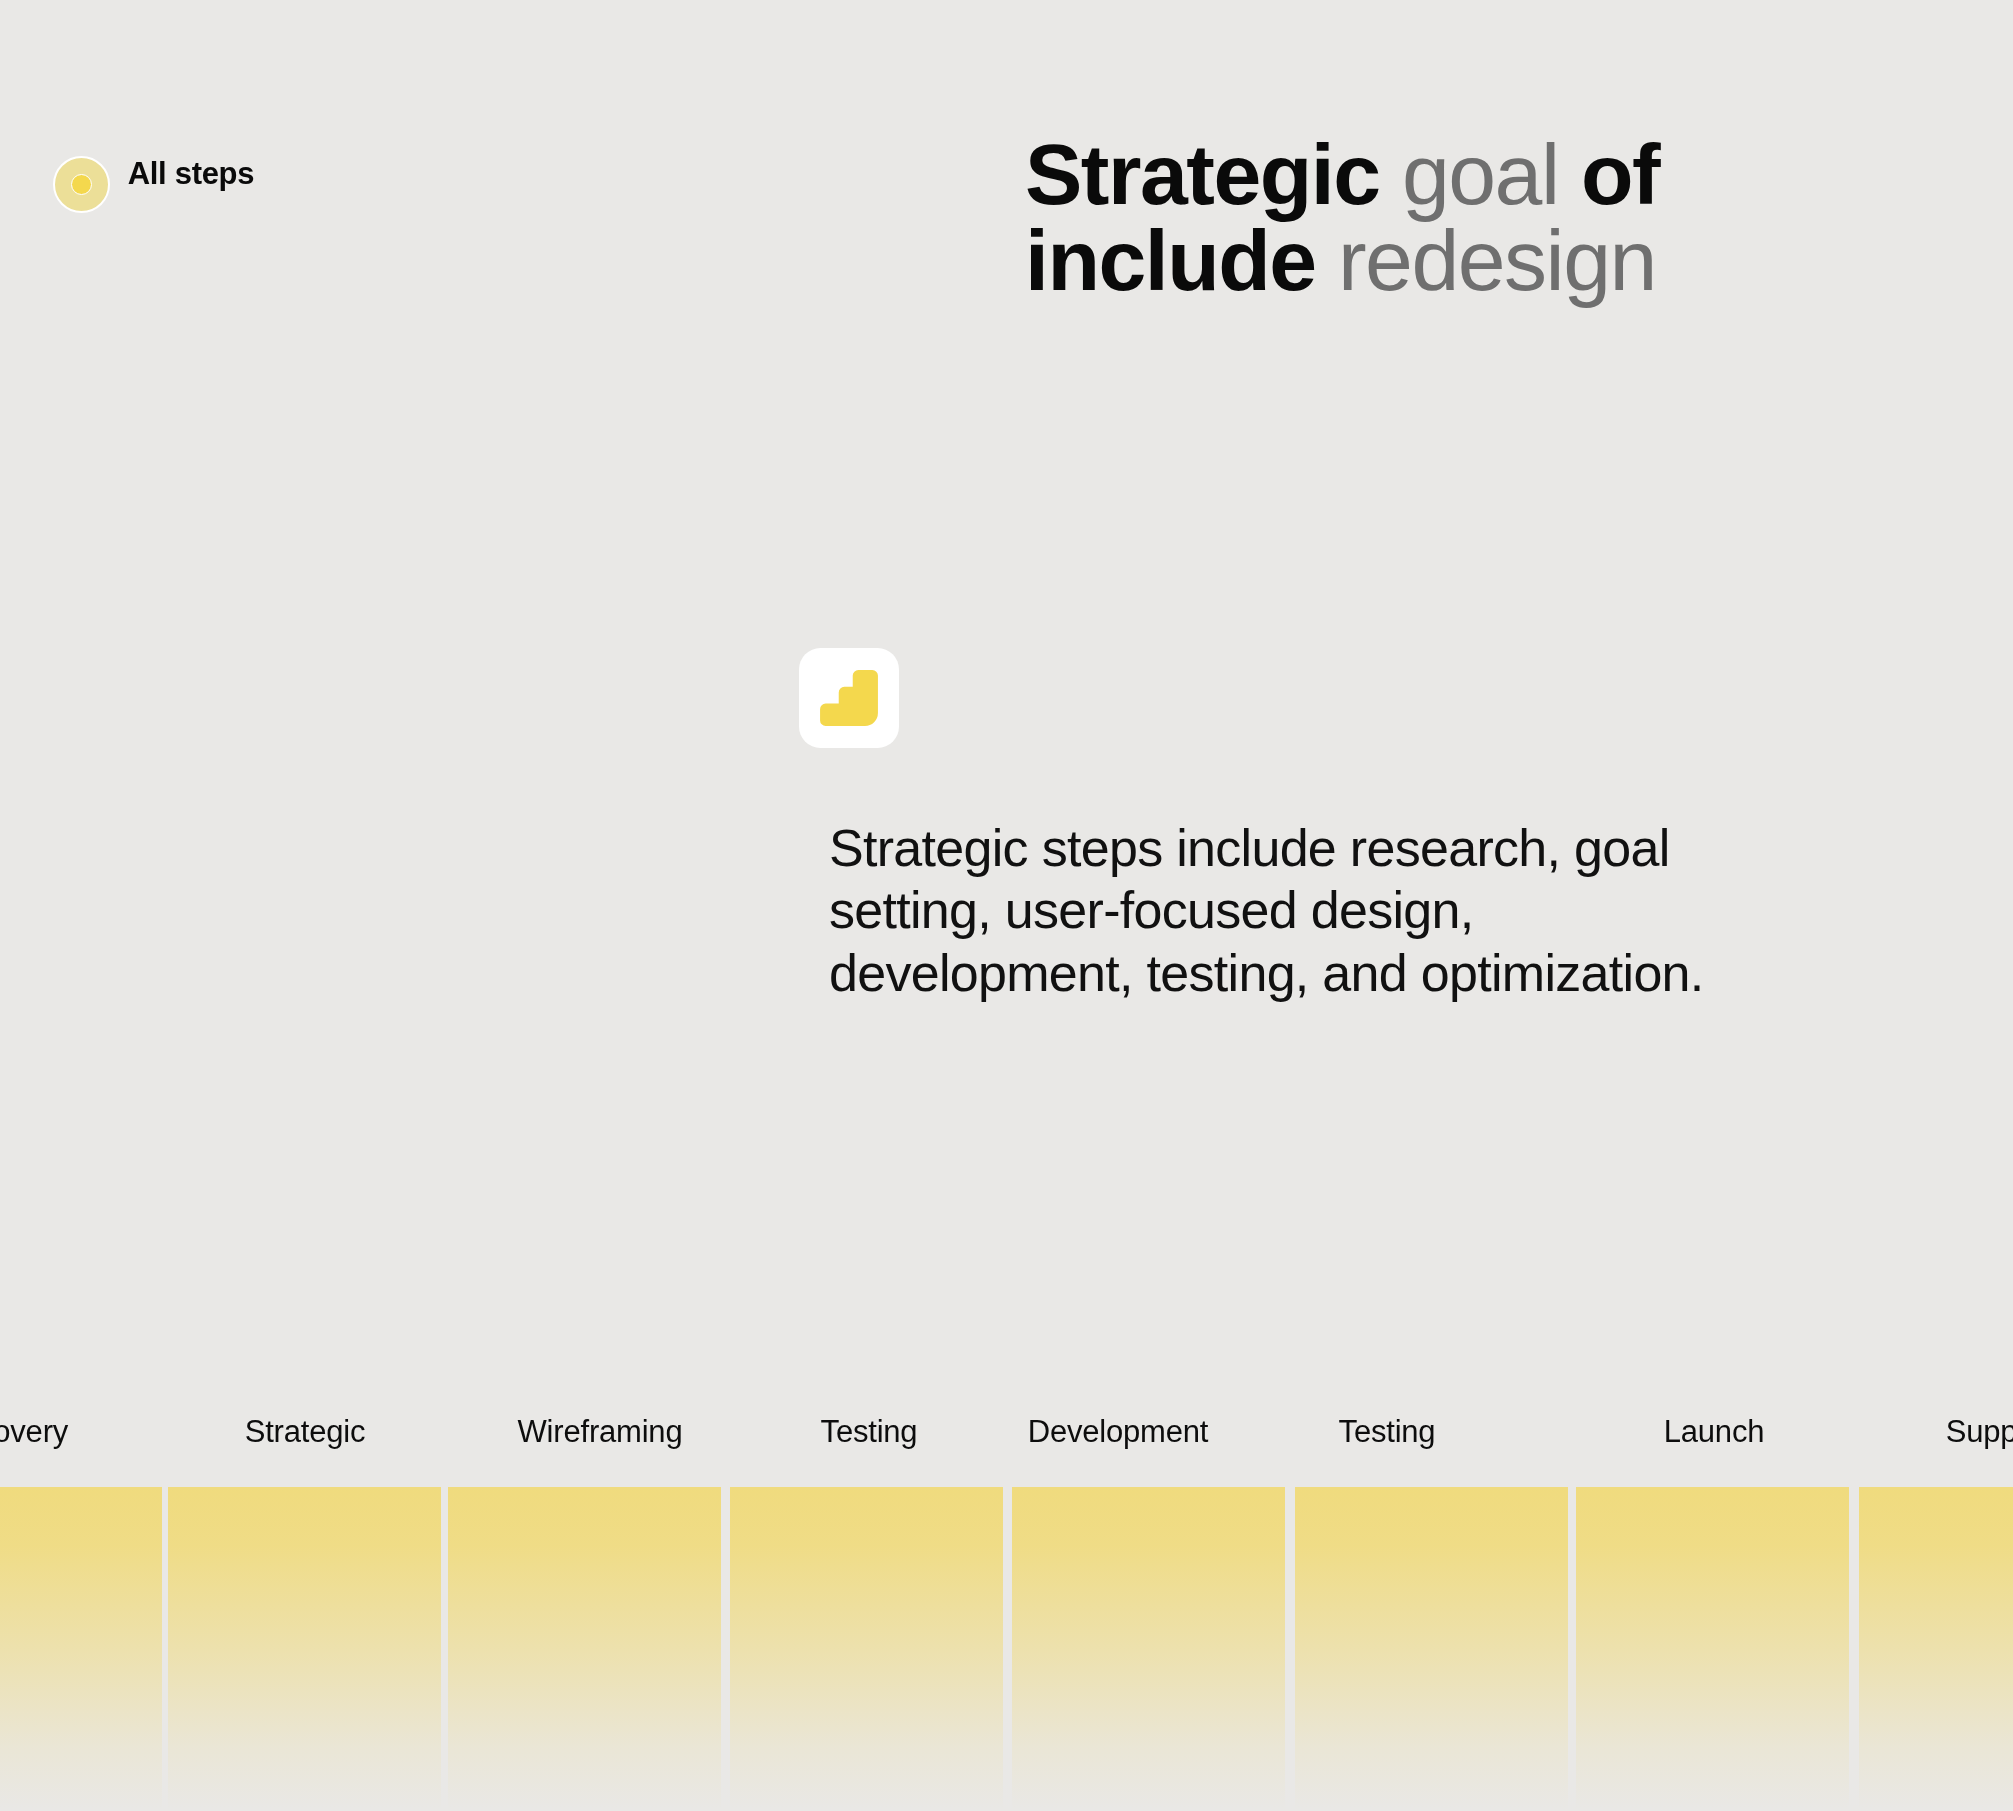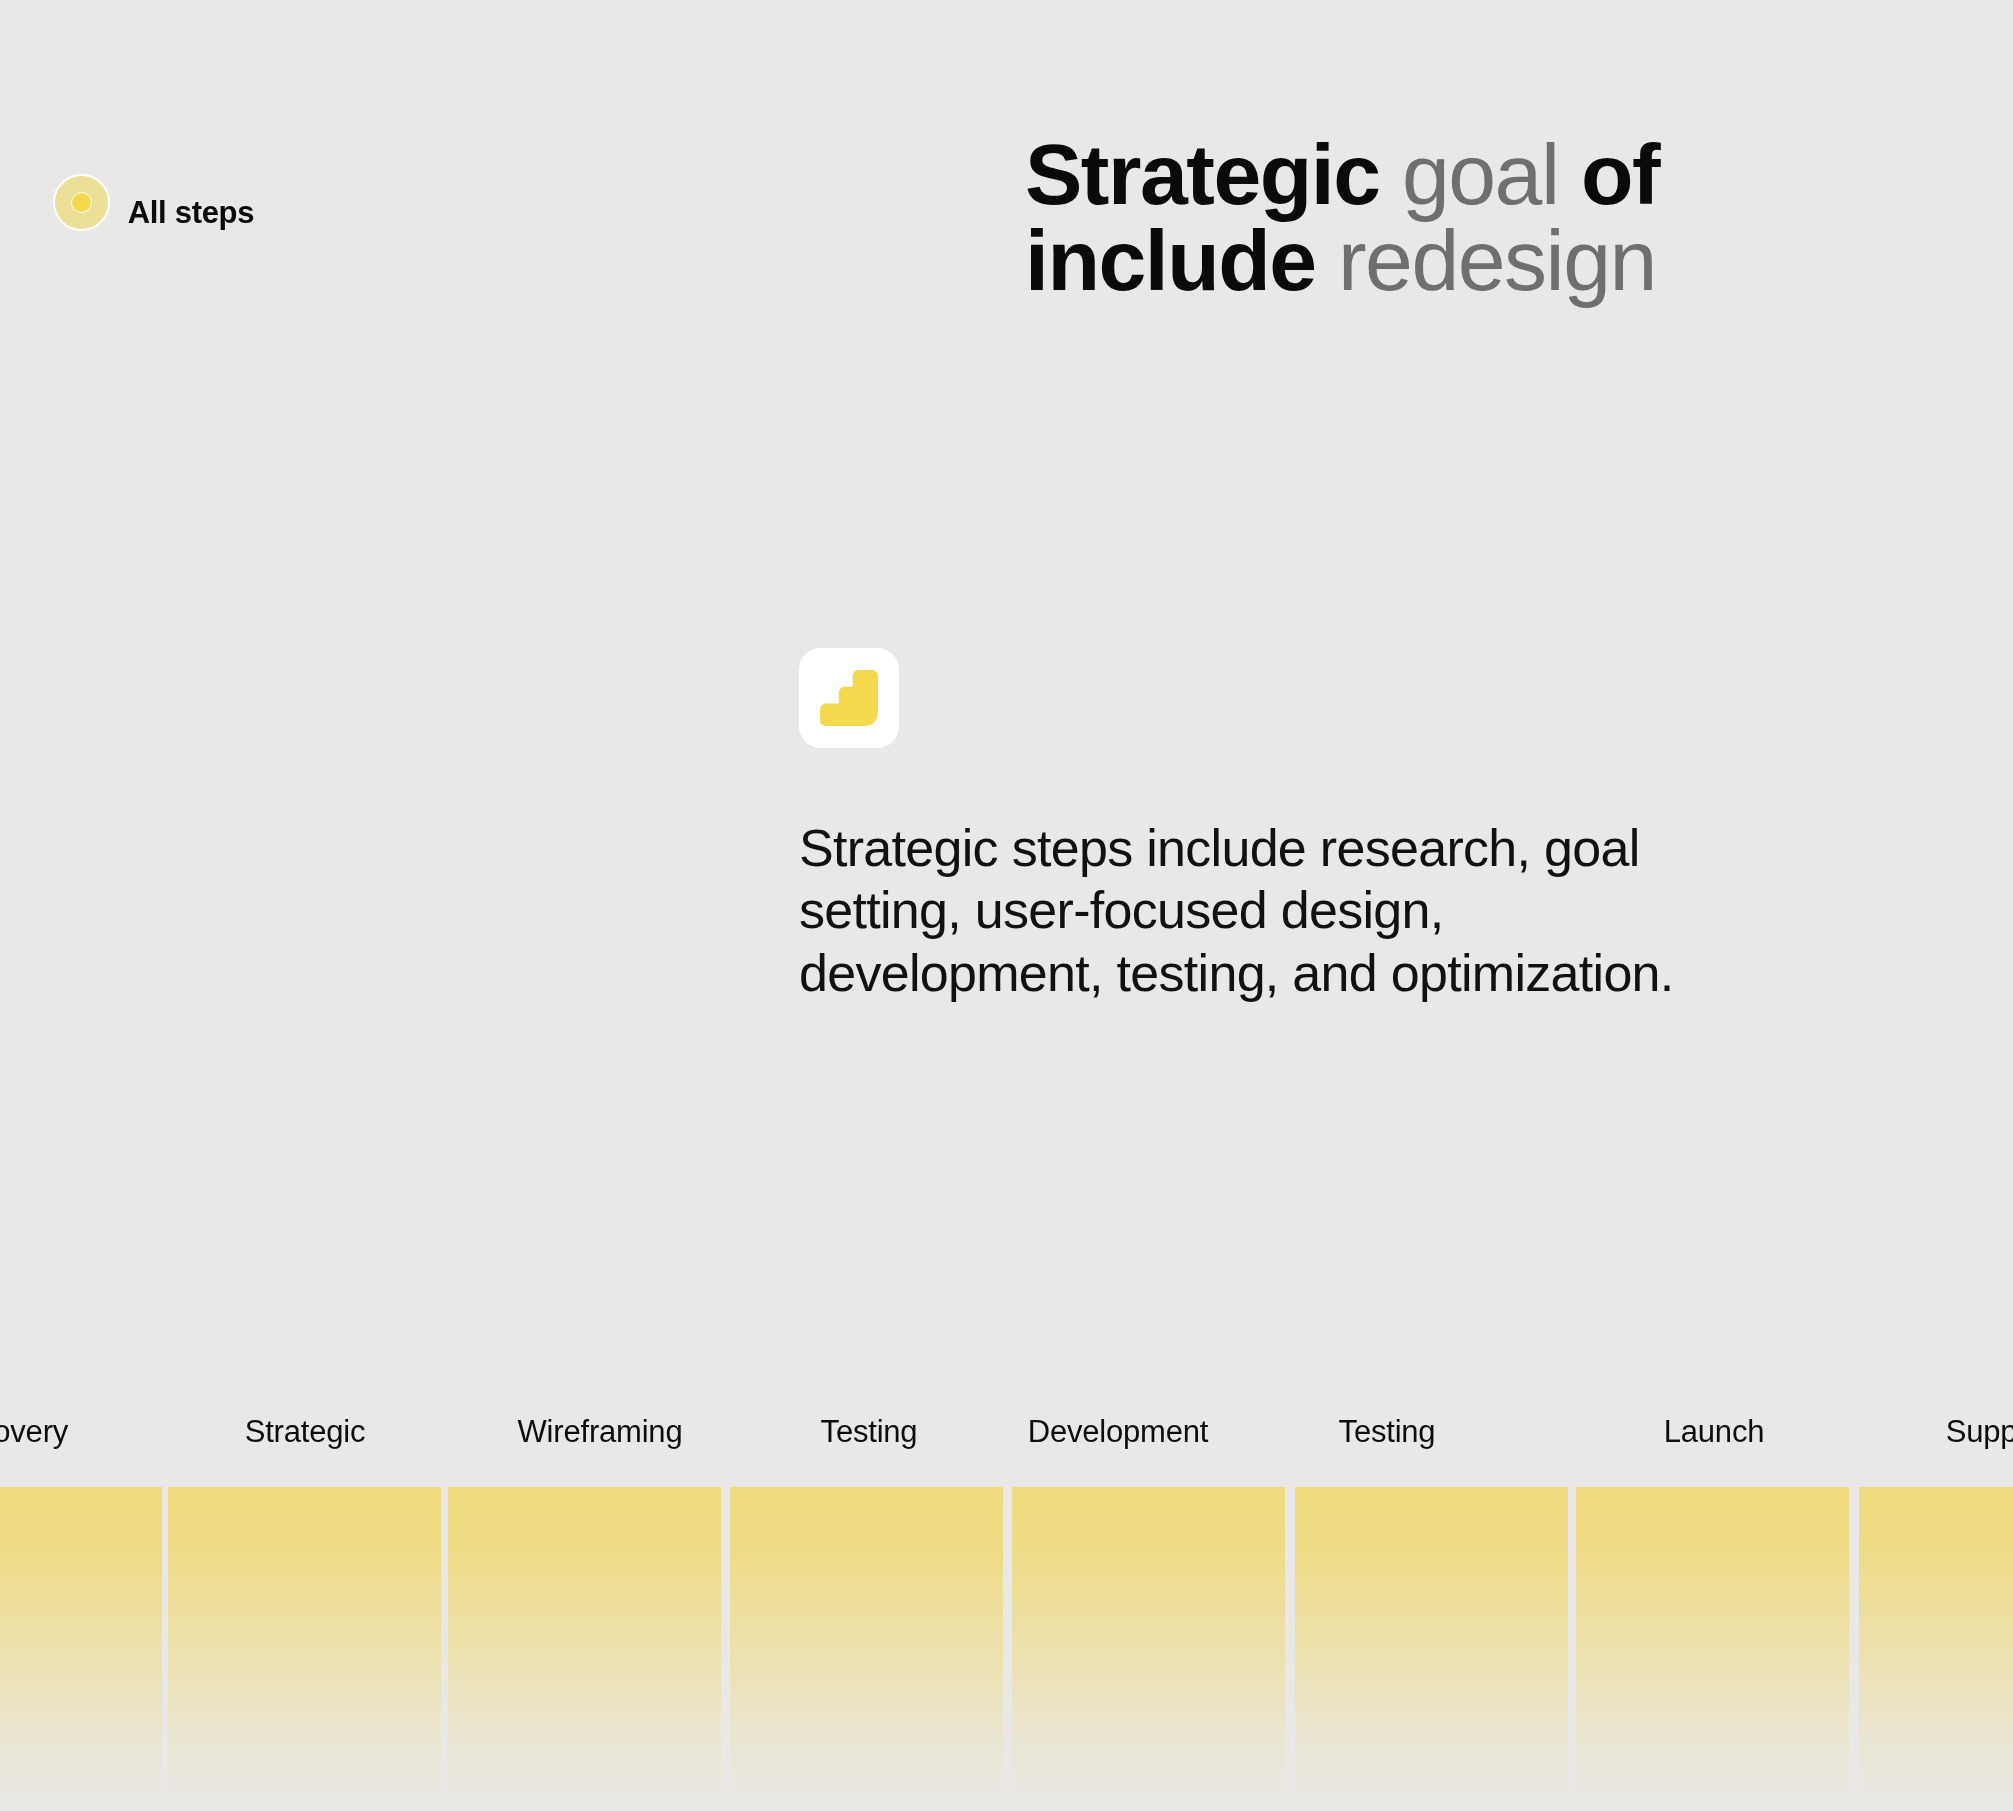--- a/index.html
+++ b/index.html
@@ -14,23 +14,23 @@
     background: #e9e8e6;
     font-family: "Liberation Sans", sans-serif;
     position: relative;
     -webkit-font-smoothing: antialiased;
   }
 
   
   .all-steps {
     position: absolute;
     left: 53px;
-    top: 174px;
+    top: 156px;
     display: flex;
-    align-items: flex-end;
+    align-items: flex-start;
     gap: 17.7px;
   }
   .all-steps-dot-outer {
     width: 57px;
     height: 57px;
     border-radius: 50%;
     background: #ecdf98;
     border: 2.8px solid #ffffff;
     display: flex;
     align-items: center;
@@ -92,20 +92,21 @@
     display: block;
   }
   .feature-text {
     margin-top: 69px;
     font-size: 52px;
     line-height: 1.2;
     letter-spacing: -0.7px;
     color: #111111;
     font-weight: 400;
     max-width: 932px;
+    margin-left: 30px;
   }
 
   
   .steps-strip {
     position: absolute;
     left: 0;
     right: 0;
     bottom: 0;
     height: 429px;
   }

